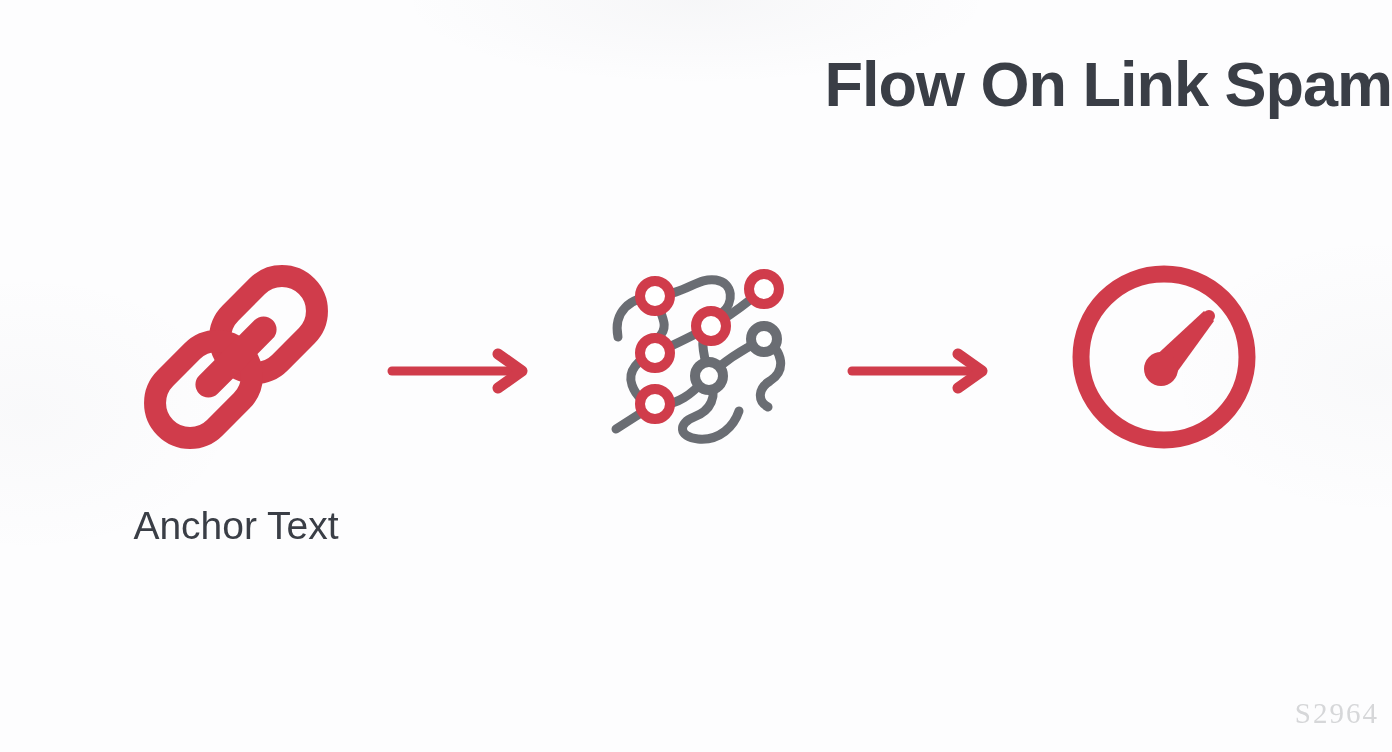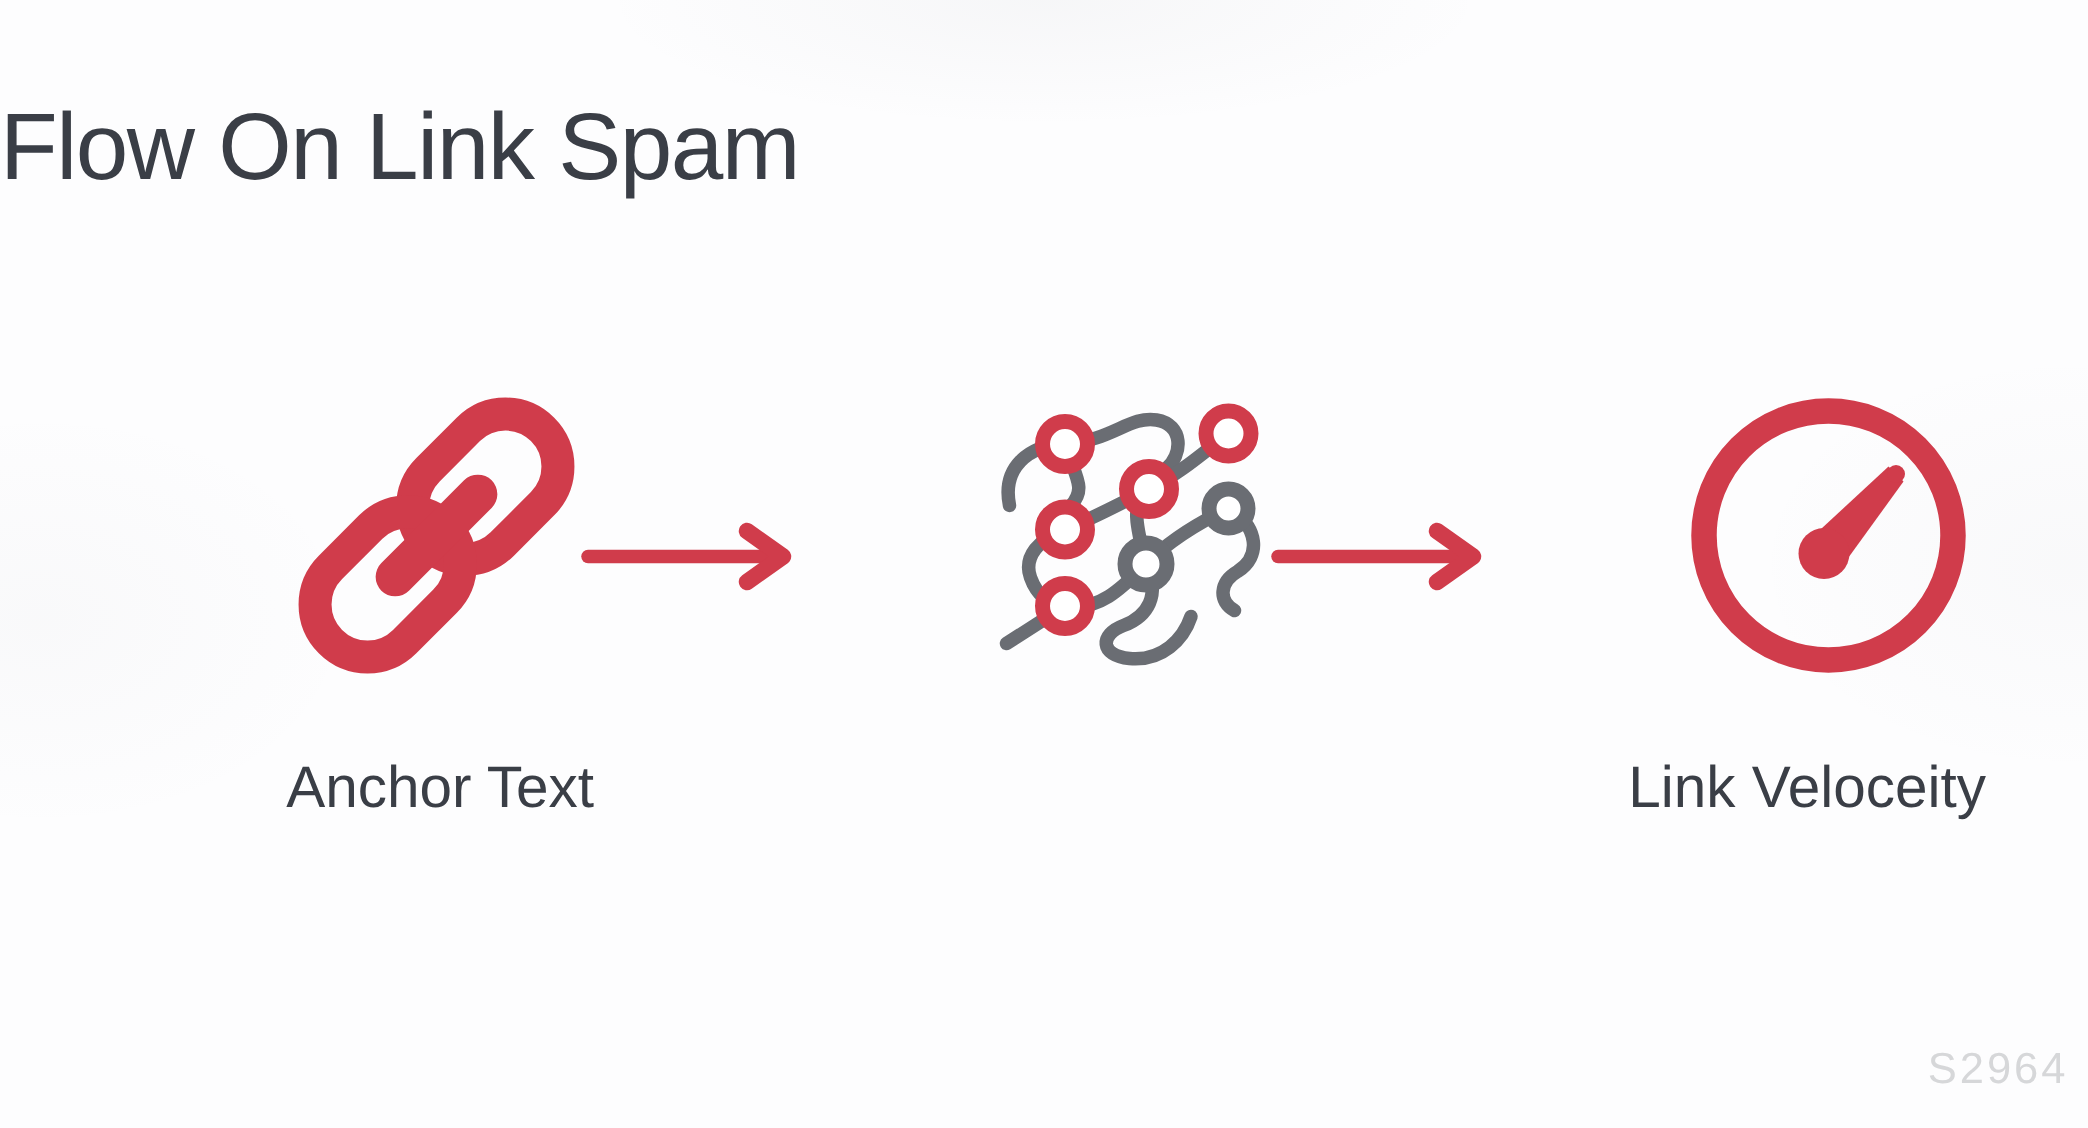--- a/index.html
+++ b/index.html
@@ -14,30 +14,30 @@
   
   .bg-wash{
     position:absolute;inset:0;
     background:
       radial-gradient(420px 120px at 50% 0%, rgba(120,125,135,0.05), rgba(0,0,0,0) 70%),
       radial-gradient(300px 200px at 2% 55%, rgba(120,125,135,0.03), rgba(0,0,0,0) 70%),
       radial-gradient(300px 200px at 99% 50%, rgba(120,125,135,0.03), rgba(0,0,0,0) 70%);
     pointer-events:none;
   }
   .title{
-    position:absolute;top:62px;left:0;right:0;
-    text-align:left;
-    font-size:63px;font-weight:400;
+    position:absolute;top:48px;left:0;right:0;
+    text-align:right;
+    font-size:63px;font-weight:700;
     letter-spacing:-1px;
     color:var(--text-dark,#3a3e46);
   }
   .step{
     position:absolute;top:252px;
     width:320px;
-    display:flex;flex-direction:column;align-items:flex-end;
+    display:flex;flex-direction:column;align-items:center;
   }
   .step-1{left:76px;}
   .step-2{left:538px;}
   .step-3{left:1004px;}
   .icon-box{
     width:210px;height:210px;
     display:flex;align-items:center;justify-content:center;
   }
   .step-label{
     margin-top:42px;
@@ -49,20 +49,21 @@
     position:absolute;top:348px;
     width:152px;height:46px;
   }
   .arrow-1{left:386px;}
   .arrow-2{left:846px;}
   .watermark{
     position:absolute;right:13px;bottom:22px;
     font-size:29px;
     letter-spacing:2px;
     color:var(--watermark,#d6d7d9);
+    font-family:Liberation Serif, serif;
   }
   svg{display:block;}
 </style>
 </head>
 <body>
 
 <div class="canvas">
   <div class="bg-wash"></div>
 
   <div class="title">Flow On Link Spam</div>
@@ -122,17 +123,16 @@
 
   <div class="step step-3">
     <div class="icon-box">
       <svg width="200" height="200" viewBox="0 0 200 200">
         <circle cx="100" cy="100" r="83" fill="none" stroke="var(--accent,#d03c4b)" stroke-width="17"></circle>
         <polygon points="86,104 140,54 150,64 108,122" fill="var(--accent,#d03c4b)"></polygon>
         <circle cx="97" cy="112" r="17" fill="var(--accent,#d03c4b)"></circle>
         <circle cx="145" cy="59" r="6" fill="var(--accent,#d03c4b)"></circle>
       </svg>
     </div>
-    <div class="step-label">Link Veloceity</div>
   </div>
 
   <div class="watermark">S2964</div>
 </div>
 
 </body></html>

